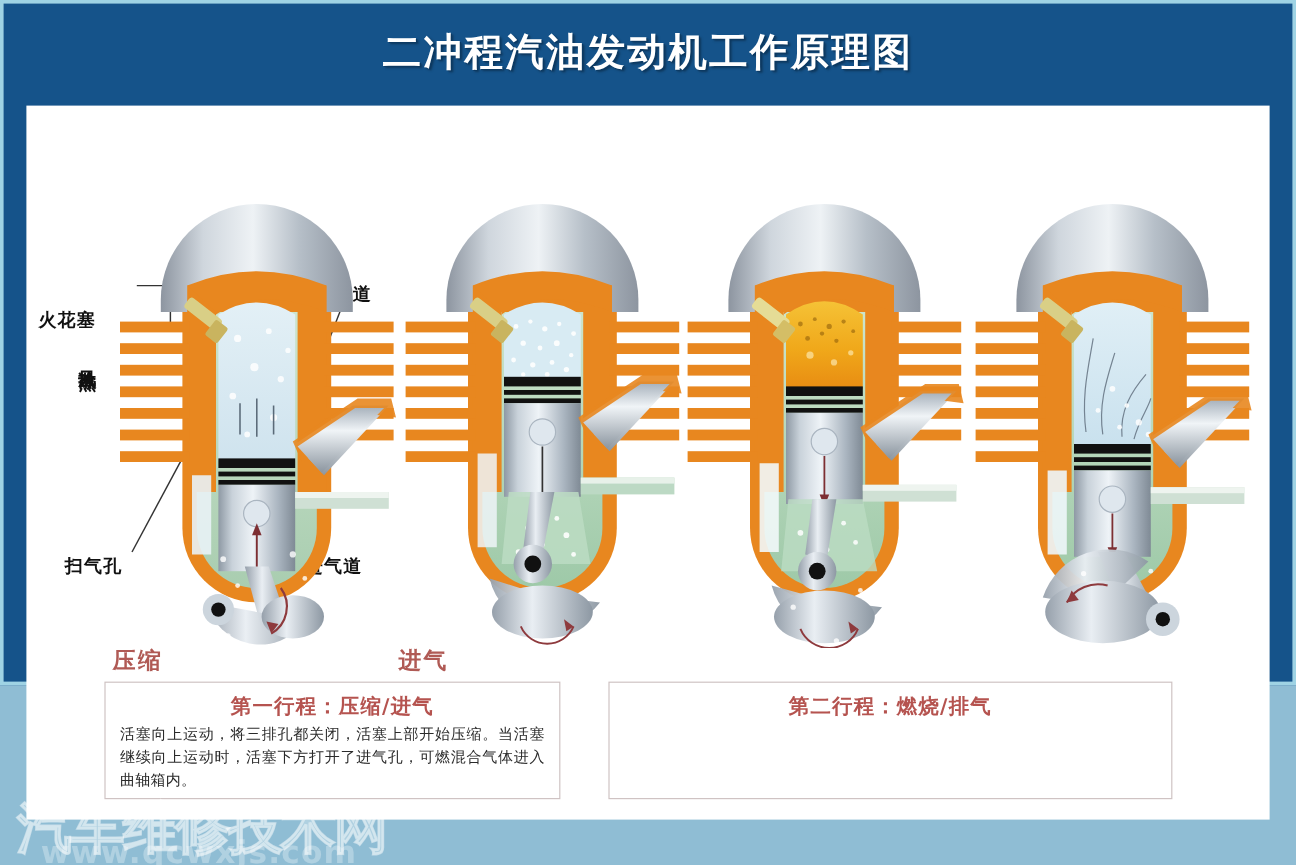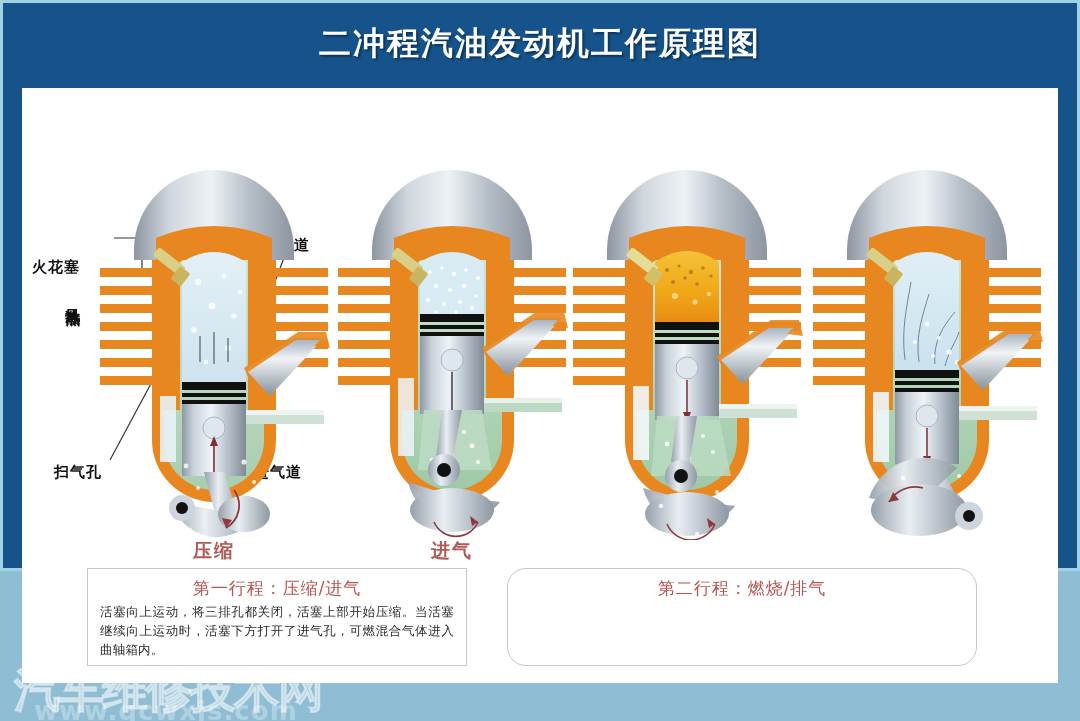--- a/index.html
+++ b/index.html
@@ -34,44 +34,44 @@
   
   #diagram{position:absolute;left:0;top:0;width:1036px;height:470px;}
   .engine{position:absolute;top:22px;width:240px;height:430px;}
   .eng1{left:72px;}
   .eng2{left:310px;}
   .eng3{left:545px;}
   .eng4{left:785px;}
 
   
   .stage-label{
-    position:absolute;top:450px;width:240px;text-align:center;
+    position:absolute;top:450px;width:240px;
     font-size:19px;font-weight:bold;color:#b05a55;letter-spacing:2px;
   }
   .sl1{left:72px;} .sl2{left:310px;} .sl3{left:545px;} .sl4{left:785px;}
 
   
   .ann{position:absolute;font-size:15px;color:#111;font-weight:bold;letter-spacing:1px;}
   .ann-v{writing-mode:vertical-rl;text-orientation:upright;line-height:1.05;}
   #ann-spark{left:10px;top:140px;margin-top:30px;}
   #ann-exhaust{left:240px;top:148px;}
   #ann-cool{left:42px;top:208px;}
   #ann-scav{left:32px;top:375px;}
   #ann-intake{left:232px;top:375px;}
   .leader{position:absolute;}
 
   
   .desc{
     position:absolute;background:#ffffff;border:1px solid #cfc3c3;
     box-sizing:border-box;padding:8px 12px 10px 12px;
   }
   #desc1{left:65px;top:480px;width:380px;height:98px;}
-  #desc2{left:485px;top:480px;width:470px;height:98px;border-radius:19px;}
+  #desc2{left:485px;top:480px;width:470px;height:98px;}
   .desc-title{
-    text-align:center;font-size:17px;font-weight:normal;color:#b5534f;
+    text-align:center;font-size:17px;font-weight:bold;color:#b5534f;
     letter-spacing:1px;margin-bottom:3px;
   }
   .desc-body{
     font-size:12.5px;line-height:1.5;color:#2a2a2a;text-align:justify;
     letter-spacing:.2px;
   }
   
   #watermark{
     position:absolute;left:6px;top:662px;width:440px;height:58px;
     pointer-events:none;

